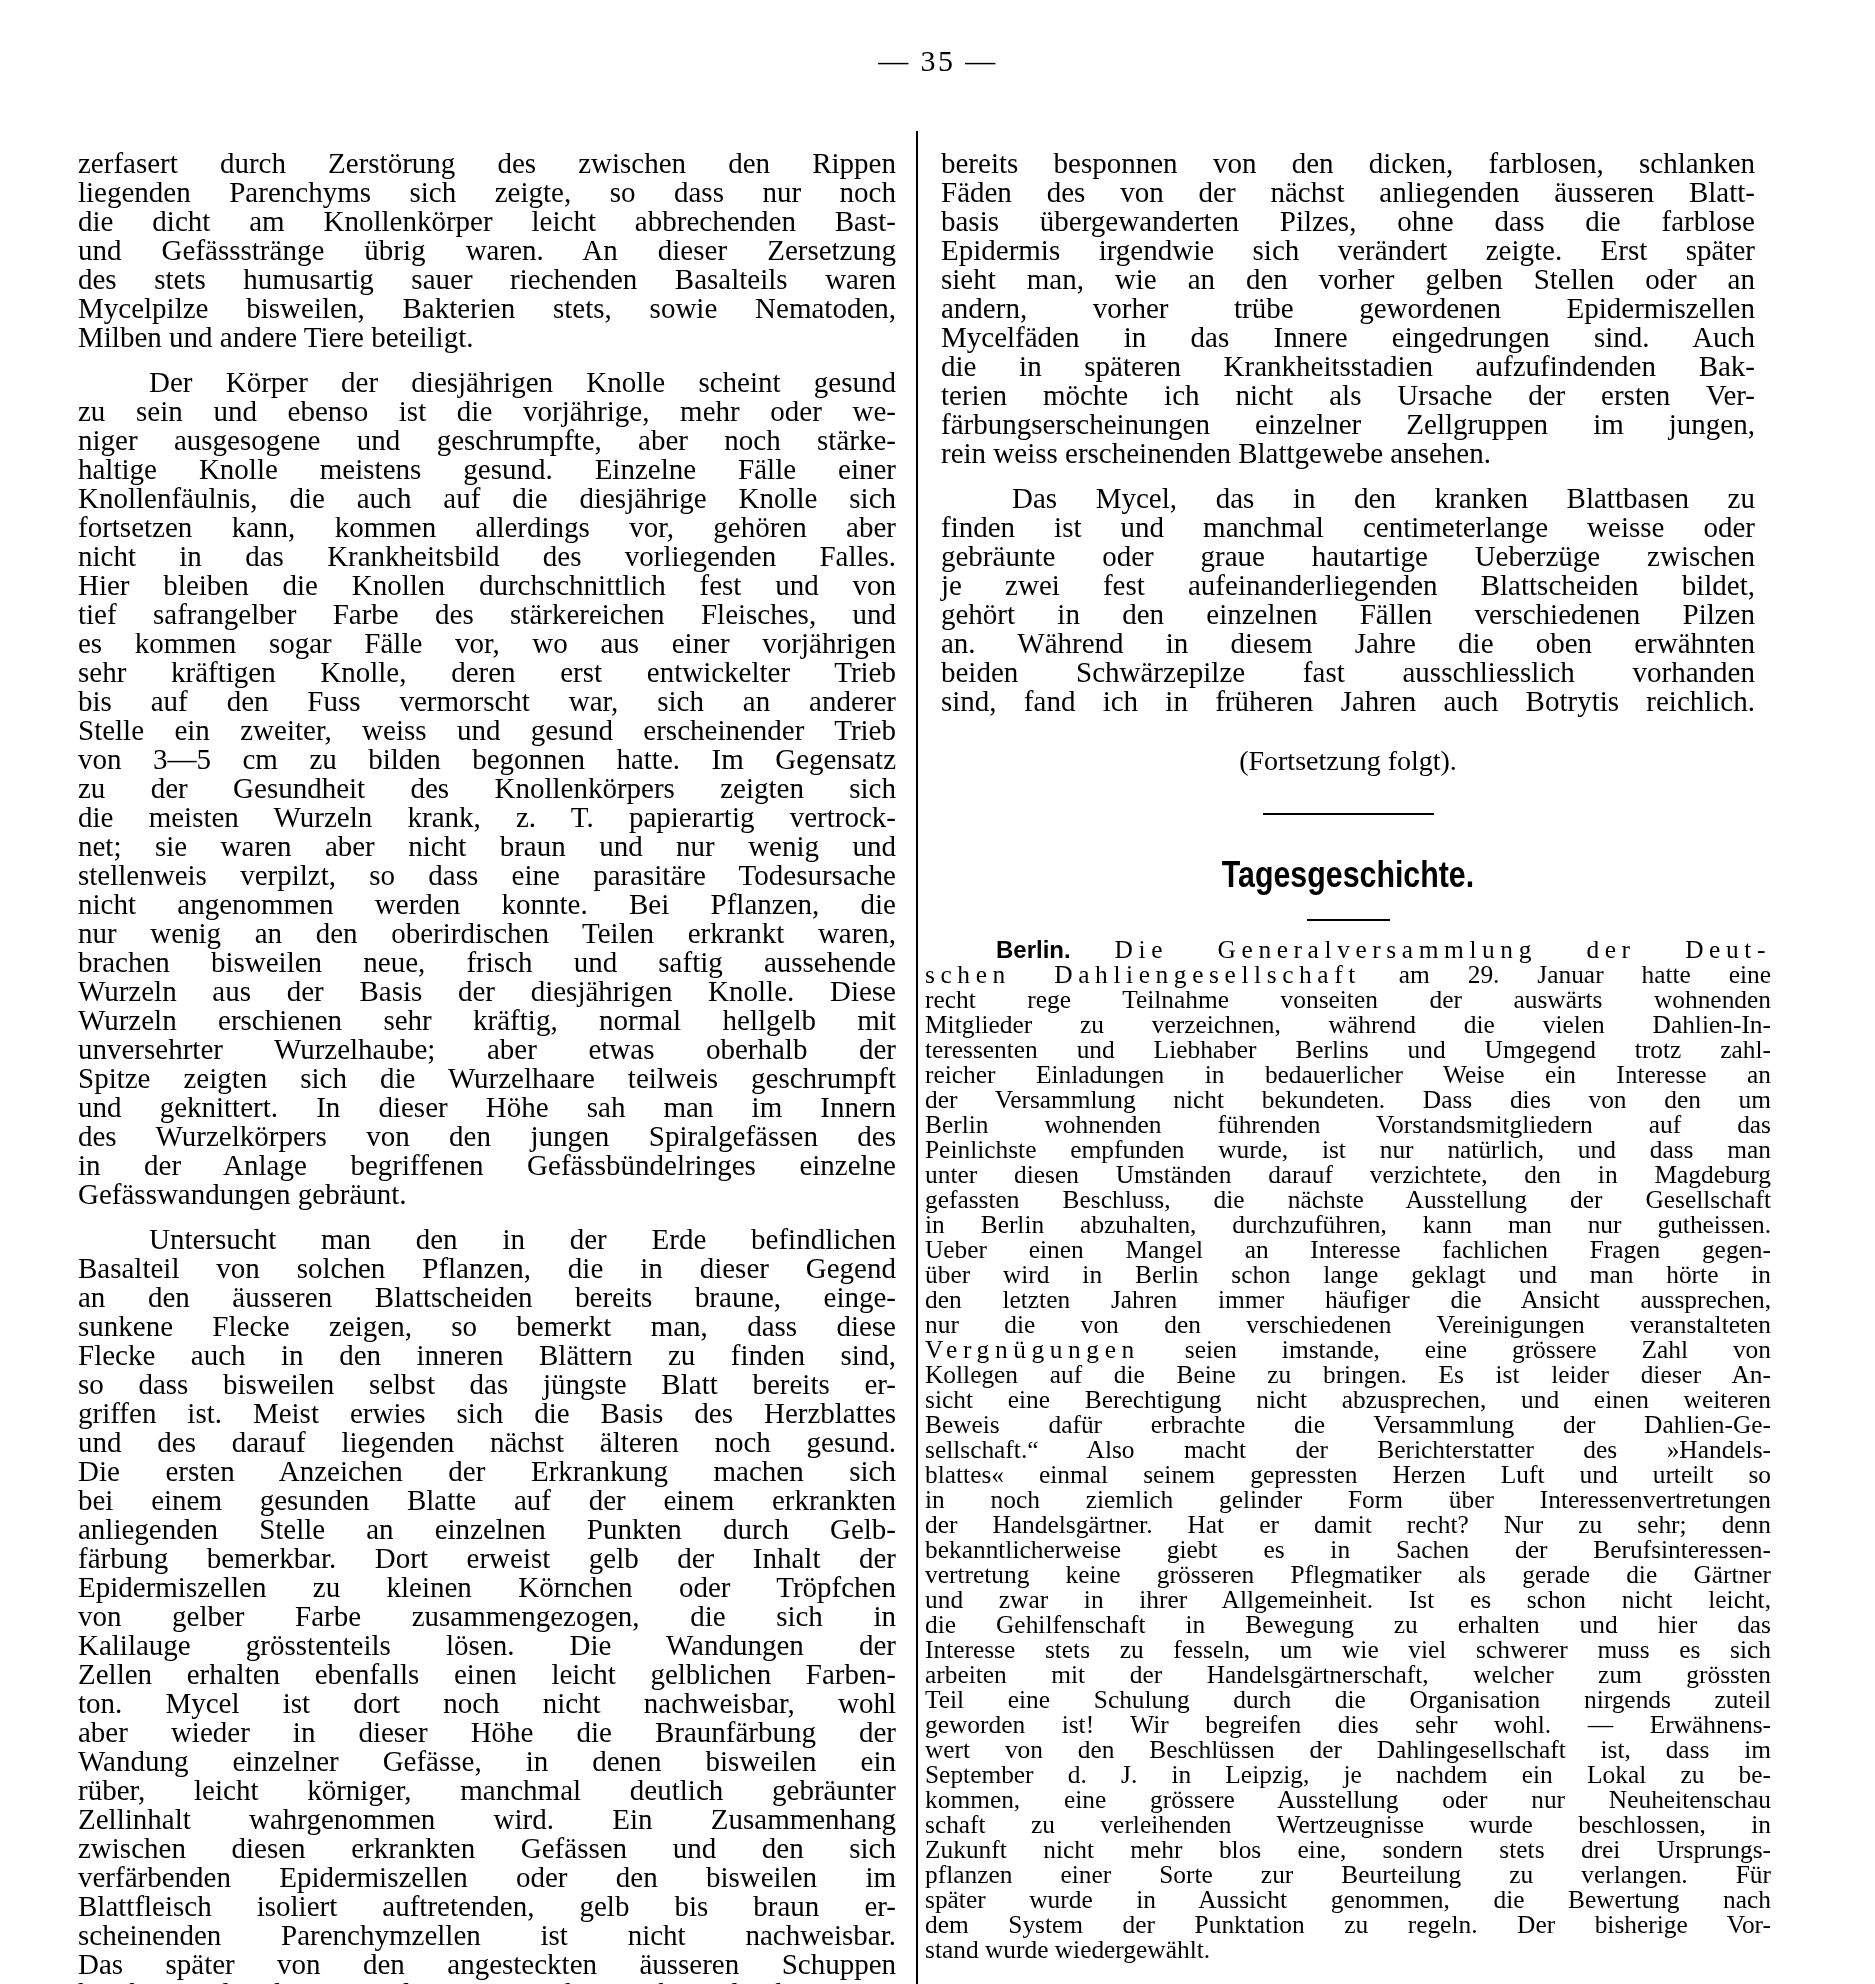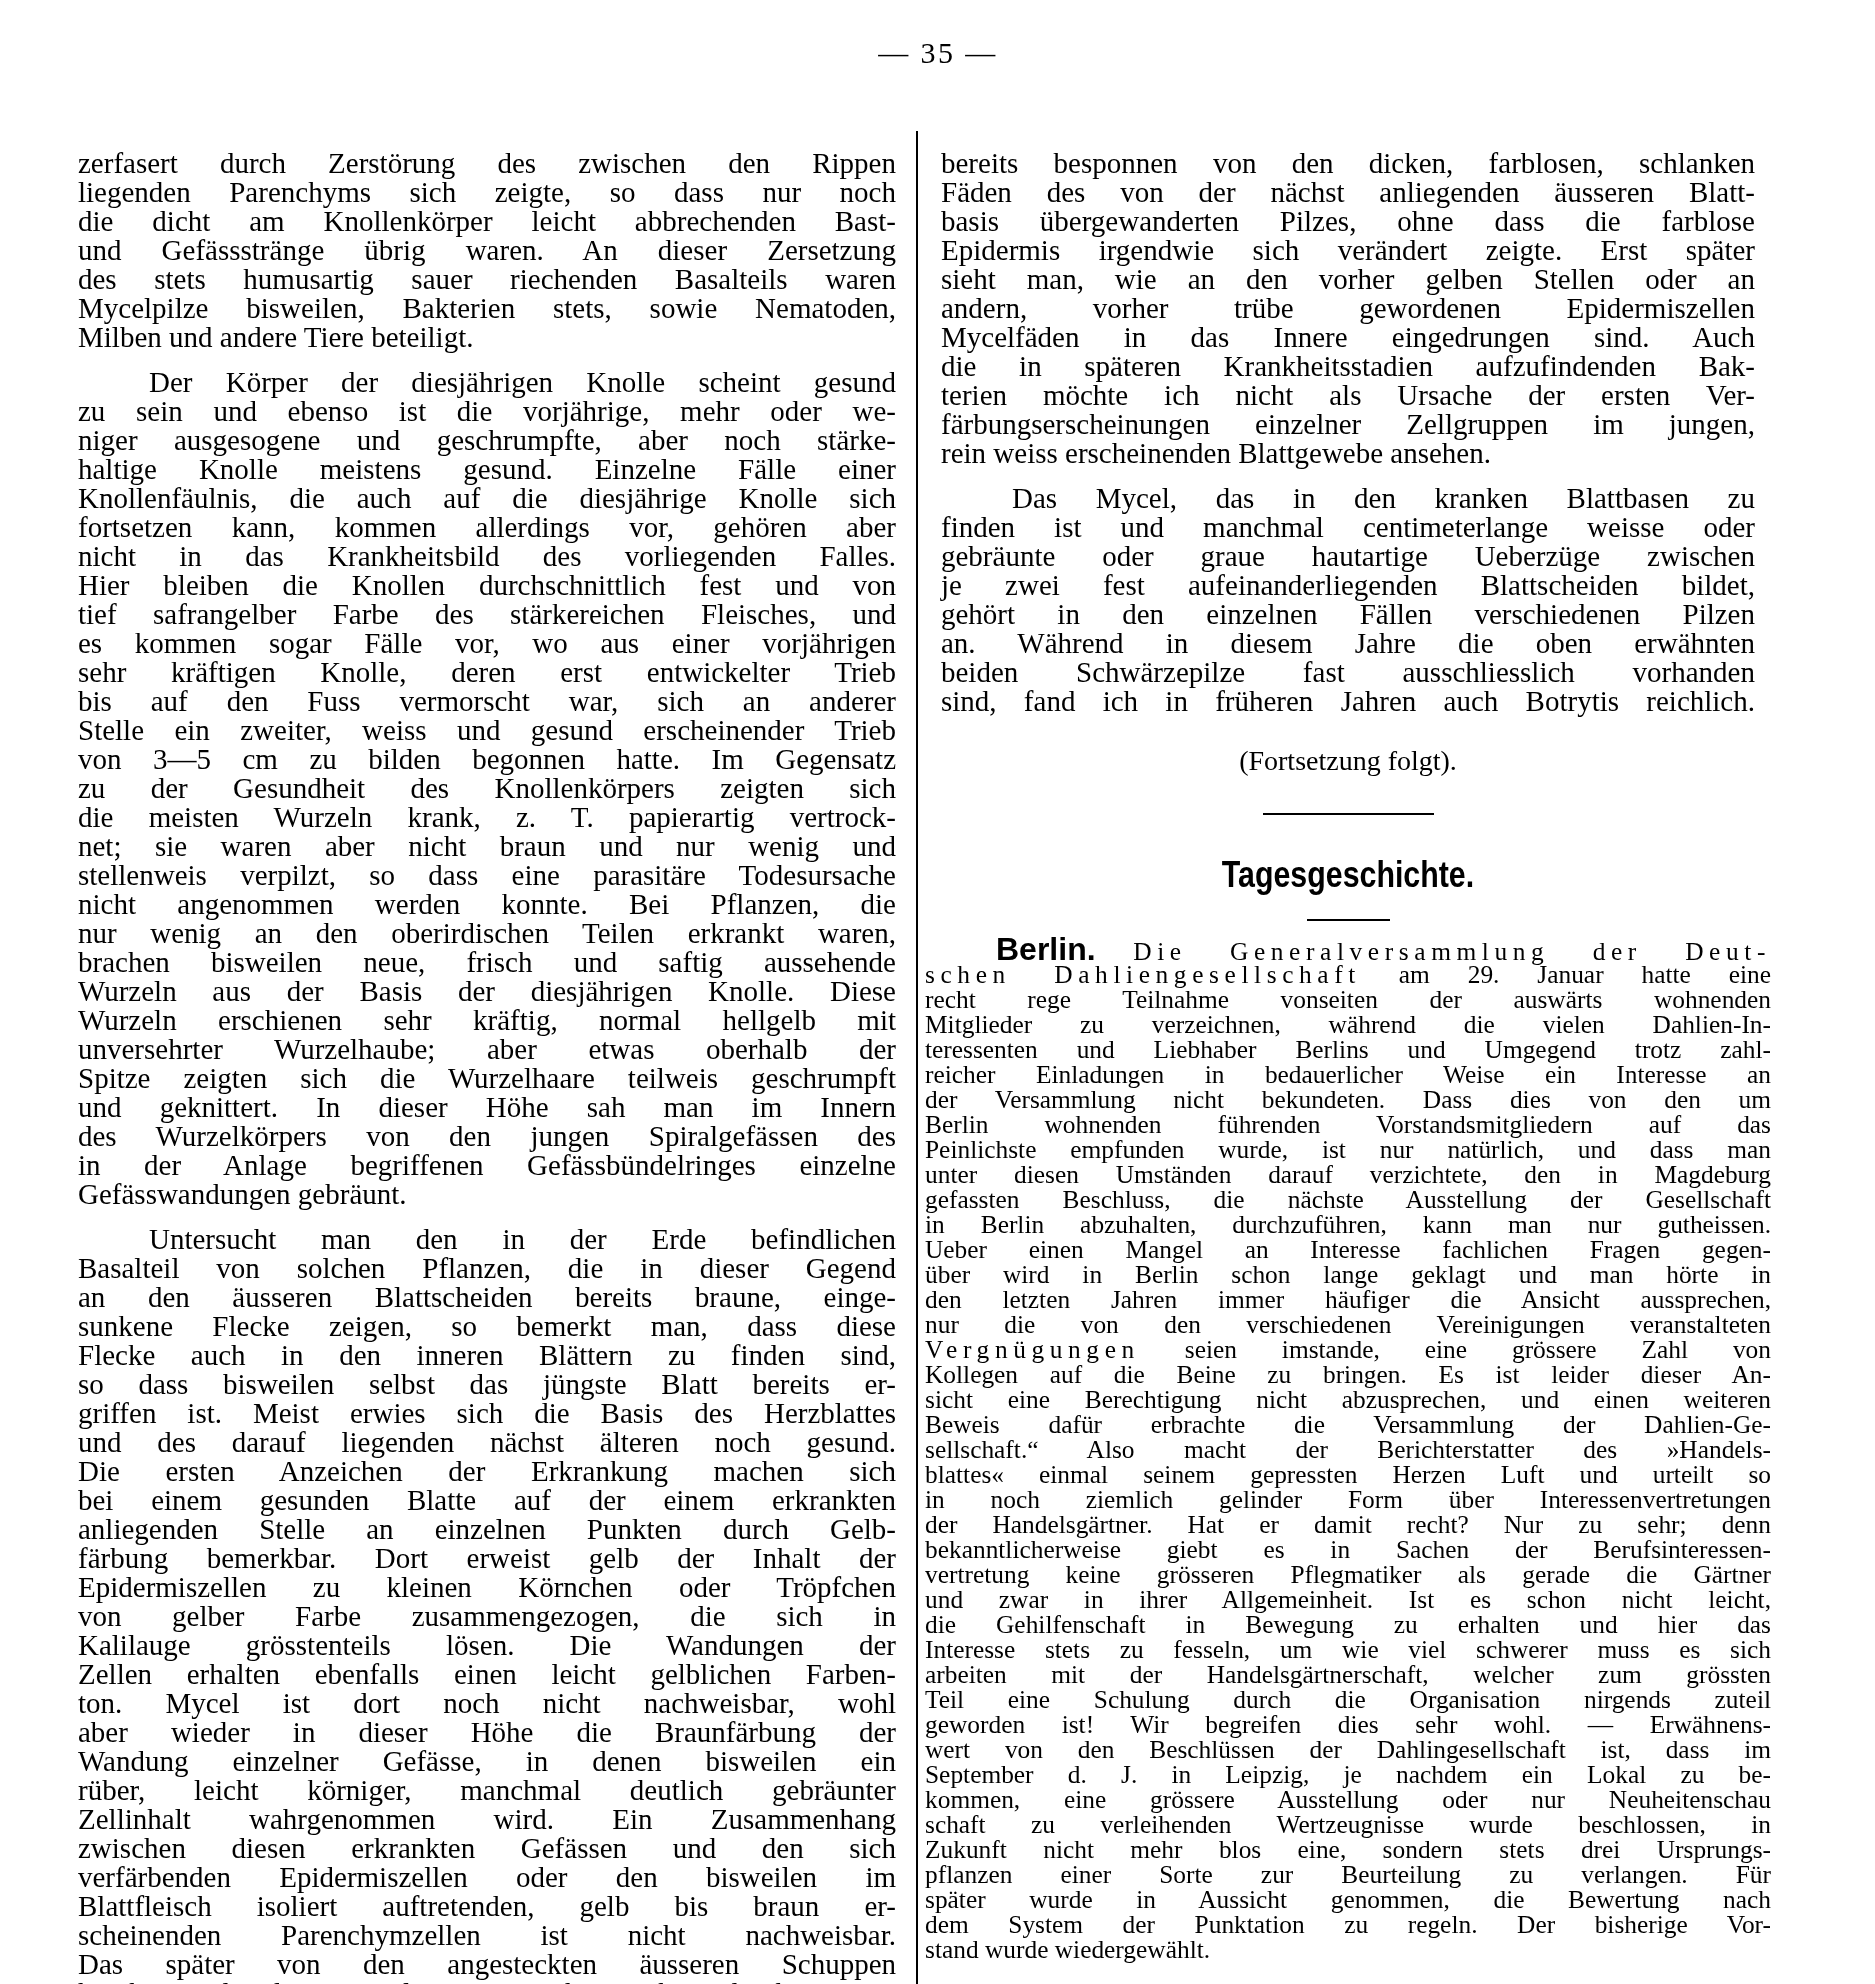--- a/index.html
+++ b/index.html
@@ -1,19 +1,19 @@
 <!DOCTYPE html>
 <html style="font-size:6.4px"><head>
 <meta charset="utf-8">
 <style>
   html, body { margin: 0; padding: 0; background: #ffffff; }
   body { width: 1876px; height: 2626px; position: relative; overflow: hidden; color: #000; }
   .page { position: absolute; left: 0; top: 0; width: 1876px; height: 2626px; background: #fff; }
   .page-number {
-    position: absolute; top: 36px; left: 0; width: 1876px; text-align: center;
+    position: absolute; top: 44px; left: 0; width: 1876px; text-align: center;
     font-family: "Liberation Serif", serif; font-size: 30px; letter-spacing: 2.4px;
   }
   .col {
     position: absolute; top: 133px;
     font-family: "Liberation Serif", serif;
     font-size: 29px; line-height: 29px;
     text-align: justify; hyphens: manual;
   }
   .col-left { left: 62px; width: 850px; }
   .col-right { left: 925px; width: 846px; }
@@ -27,21 +27,21 @@
   .line.center { text-align: center; text-align-last: center; }
   .spacer-s { height: 14.3px; }
   .rule-short { display: block; margin: 0 auto; height: 2px; background: #000; }
   .heading {
     font-family: "Liberation Sans", sans-serif; font-weight: bold; font-size: 37px;
     text-align: center; transform: scaleX(0.82); line-height: 48px;
   }
   .news { font-size: 25.4px; line-height: 25px; }
   .news .line { height: 25px; }
   .spaced { letter-spacing: 5.6px; }
-  .bold-place { font-family: "Liberation Sans", sans-serif; font-weight: bold; font-size: 32px; }
+  .bold-place { font-family: "Liberation Sans", sans-serif; font-weight: bold; font-size: 24px; }
   .fortsetzung { font-size: 28px; text-align: center; }
 </style>
 </head>
 <body>
 
 <div class="page">
 
   <div class="page-number">— 35 —</div>
 
   <div class="col-rule"></div>

